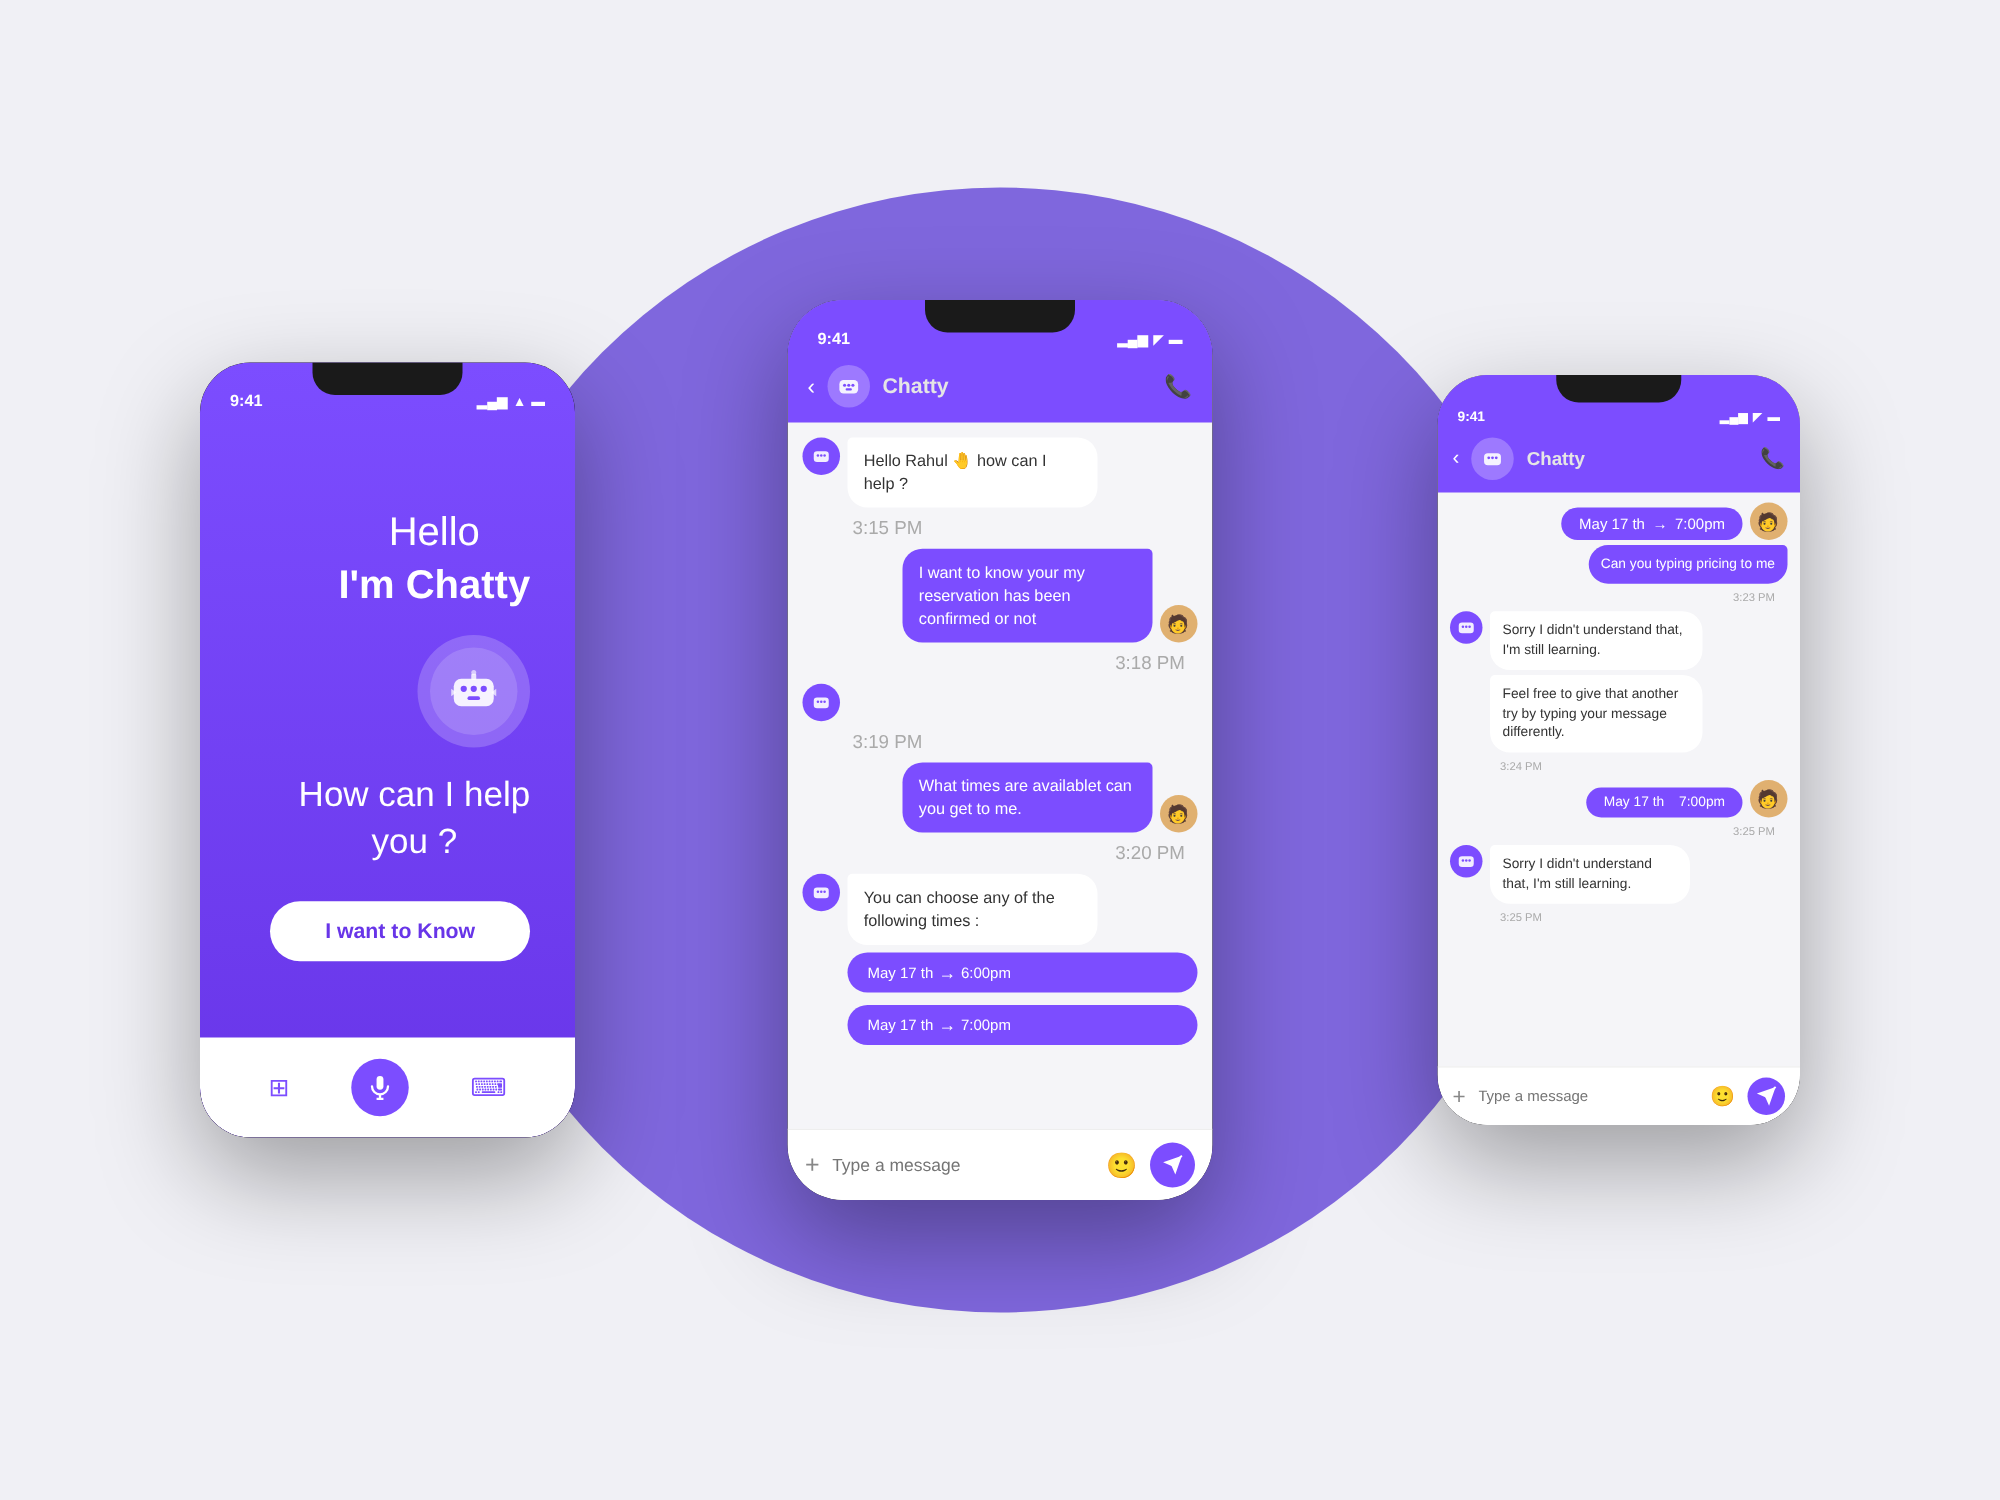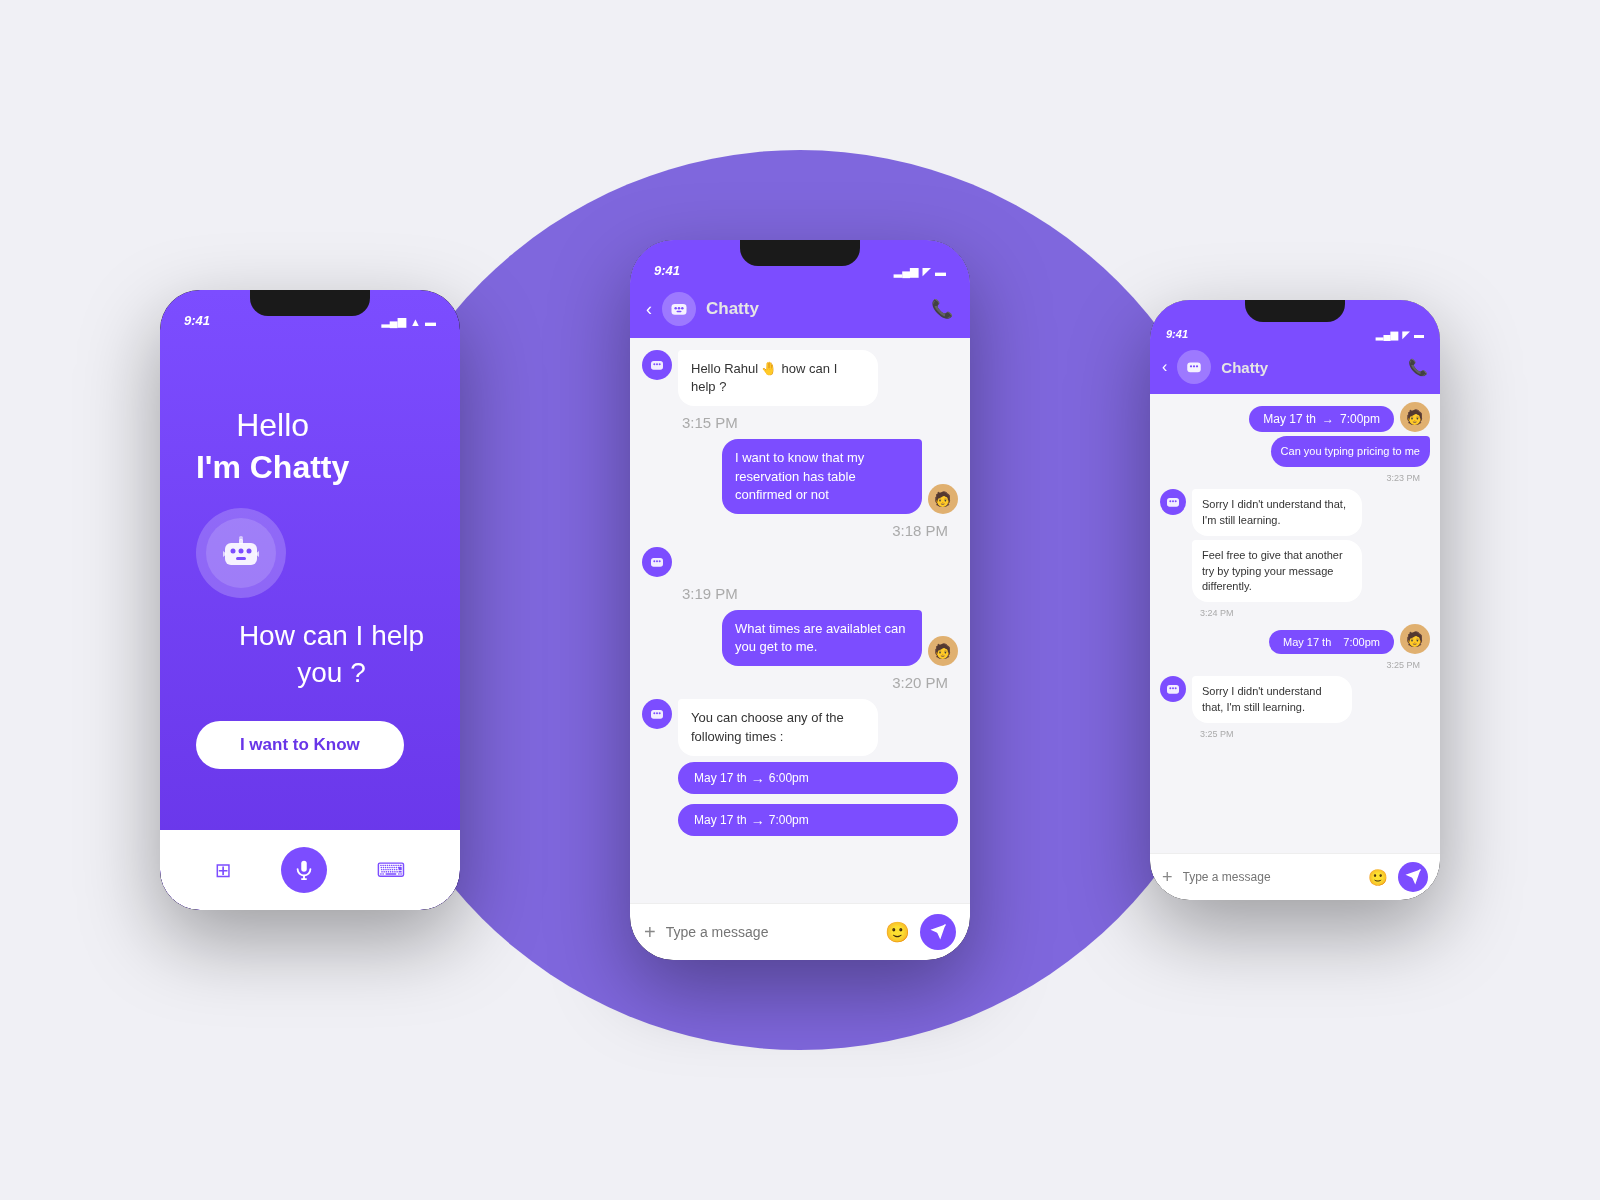--- a/index.html
+++ b/index.html
@@ -68,21 +68,20 @@
       align-items: flex-end;
       justify-content: space-between;
       padding: 0 24px 6px;
       position: relative;
       z-index: 5;
     }
     .status-time {
       font-size: 13px;
       font-weight: 600;
       color: white;
-      font-style: italic;
     }
     .status-icons {
       display: flex;
       align-items: center;
       gap: 4px;
     }
     .status-icons span {
       color: white;
       font-size: 11px;
     }
@@ -106,21 +105,21 @@
       align-items: center;
       overflow: hidden;
     }
     .phone-left .status-bar { width: 100%; }
     .phone-left .status-time { color: white; }
 
     .left-content {
       flex: 1;
       display: flex;
       flex-direction: column;
-      align-items: flex-start;
+      align-items: flex-end;
       justify-content: center;
       padding: 10px 30px 0;
       gap: 20px;
     }
 
     .left-hello {
       color: white;
       font-size: 32px;
       font-weight: 400;
       text-align: center;
@@ -525,21 +524,21 @@
               <circle cx="8" cy="11" r="1.5" fill="#7c4dff"></circle>
               <circle cx="12" cy="11" r="1.5" fill="#7c4dff"></circle>
               <circle cx="16" cy="11" r="1.5" fill="#7c4dff"></circle>
             </svg>
           </div>
           <div class="bubble bot-msg">Hello Rahul 🤚 how can I help ?</div>
         </div>
         <div class="time-label left">3:15 PM</div>
 
         <div class="msg-row user">
-          <div class="bubble user-msg">I want to know that my reservation has table confirmed or not</div>
+          <div class="bubble user-msg">I want to know your my reservation has been confirmed or not</div>
           <div class="user-bubble-avatar">🧑</div>
         </div>
         <div class="time-label right">3:18 PM</div>
 
         <div class="msg-row bot">
           <div class="bot-bubble-avatar">
             <svg viewBox="0 0 24 24" fill="white">
               <rect x="3" y="6" width="18" height="13" rx="4" fill="white" opacity="0.9"></rect>
               <circle cx="8" cy="11" r="1.5" fill="#7c4dff"></circle>
               <circle cx="12" cy="11" r="1.5" fill="#7c4dff"></circle>

